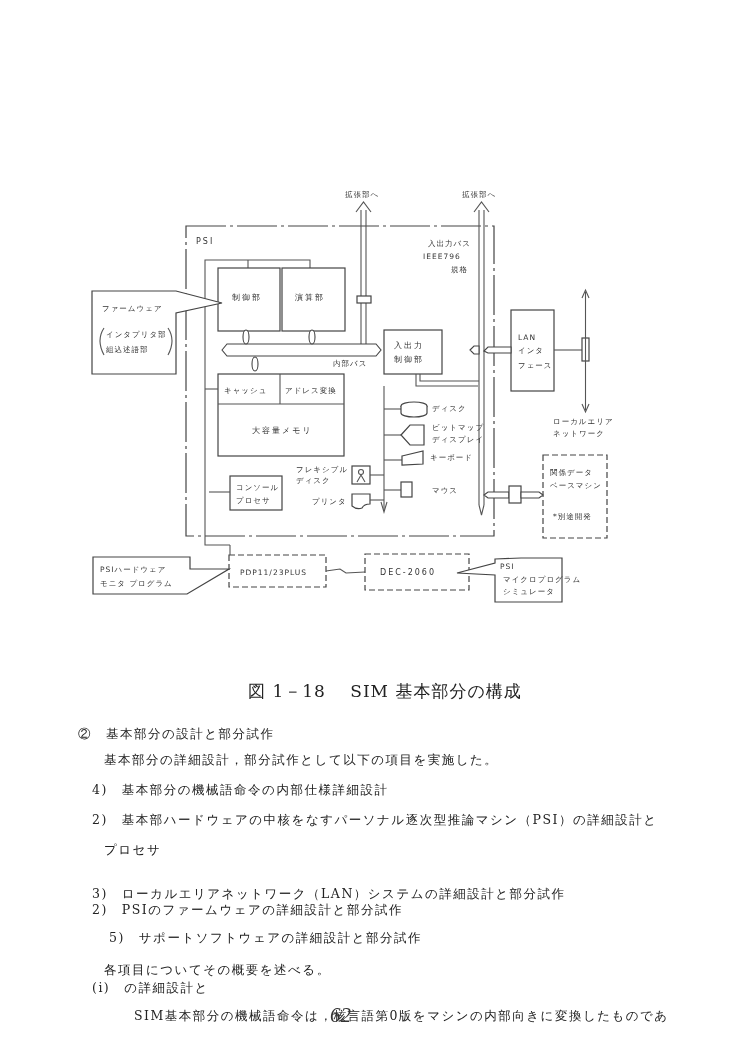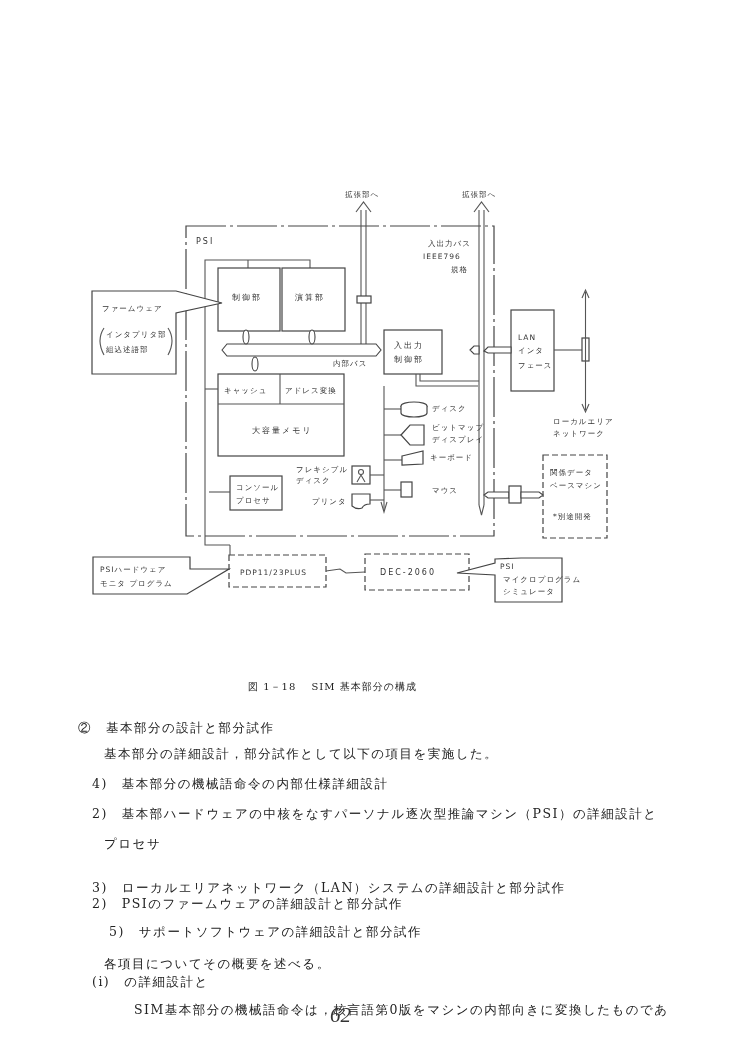--- a/index.html
+++ b/index.html
@@ -6,23 +6,23 @@
     body { width: 750px; height: 1054px; position: relative; overflow: hidden;
            font-family: "DejaVu Serif", serif; color: #222; }
     #diagram { position: absolute; left: 0; top: 0; width: 750px; height: 660px; }
     #diagram text { font-family: "DejaVu Sans", sans-serif; fill: #333; }
     .lbl { font-size: 8px; letter-spacing: 2px; }
     .lbl-s { font-size: 7.5px; letter-spacing: 1px; }
     .box { fill: #fff; stroke: #444; stroke-width: 1.2; }
     .dash { fill: #fff; stroke: #444; stroke-width: 1.2; stroke-dasharray: 6 3; }
     .ln { fill: none; stroke: #555; stroke-width: 1.1; }
     .bus { fill: #fff; stroke: #444; stroke-width: 1.1; }
-    .caption { position: absolute; left: 248px; top: 680px; font-size: 10px; letter-spacing: 1px; }
+    .caption { position: absolute; left: 248px; top: 680px; font-size: 17px; letter-spacing: 1px; }
     .text-block { position: absolute; left: 78px; top: 720px; width: 600px; font-size: 12.5px; letter-spacing: 1.5px; }
-    .line { position: absolute; white-space: nowrap; }
+    .line { position: absolute; white-space: nowrap; margin-top: 6px; }
     .pagenum { position: absolute; left: 330px; top: 1003px; font-family: Liberation Serif, serif;
                font-style: italic; font-size: 21px; color: #333; }
   </style>
 </head>
 <body>
 
 <svg id="diagram" viewBox="0 0 750 660">
 
   <rect class="box" x="186" y="226" width="308" height="310" style="stroke-dasharray:40 4 3 4"></rect>
   <text class="lbl" x="196" y="244">PSI</text>

